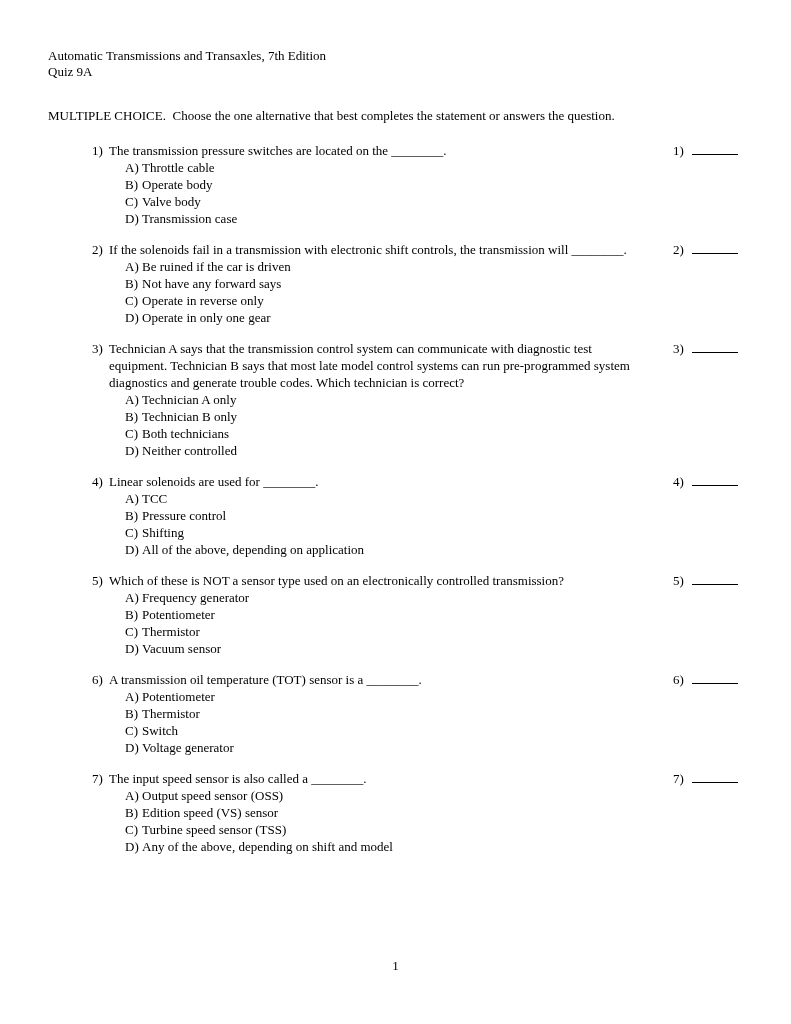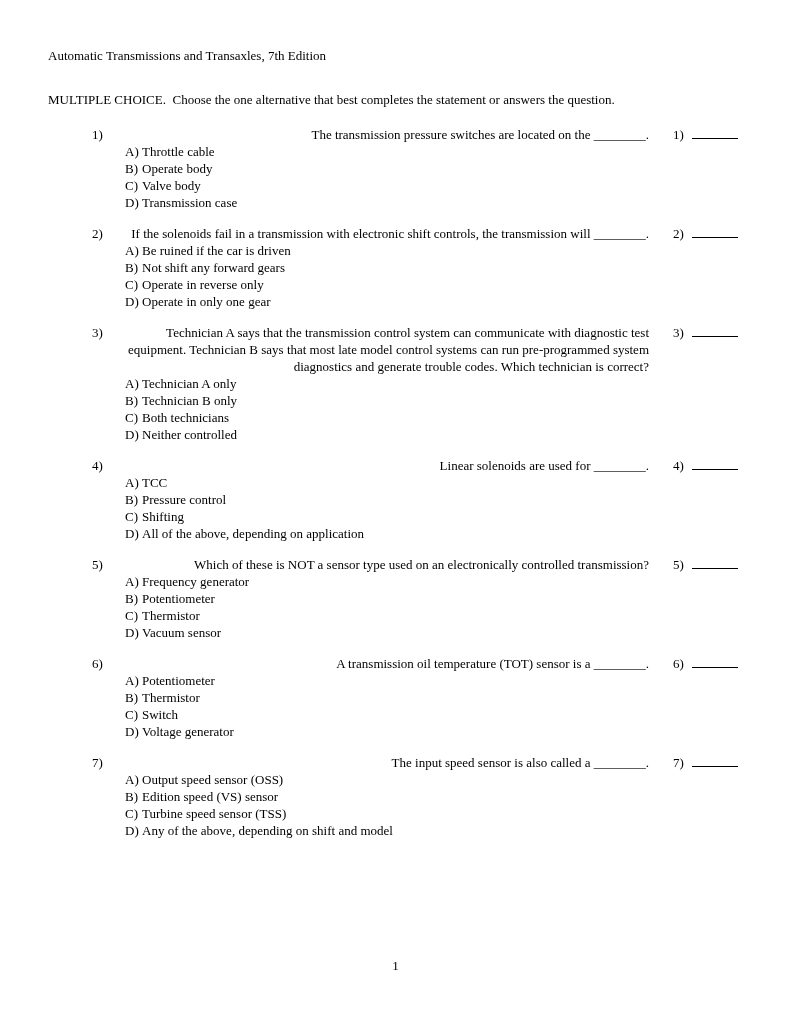--- a/index.html
+++ b/index.html
@@ -25,21 +25,21 @@
     width: 228px; height: 13px;
     border-bottom: 1px solid #000;
     vertical-align: baseline;
   }
   .section-heading { margin-top: 27px; font-weight: normal; line-height: 17px; }
   .questions { margin-top: 18px; margin-left: 44px; }
   .question { display: flex; align-items: flex-start; margin-bottom: 14px; }
   .q-main { flex: 1 1 auto; padding-right: 24px; min-width: 0; }
   .q-head { display: flex; line-height: 17px; }
   .q-num { flex: 0 0 auto; width: 17px; }
-  .q-text { flex: 1 1 auto; text-align: right; }
+  .q-text { flex: 1 1 auto; }
   .options { margin-left: 33px; }
   .option { display: flex; line-height: 17px; }
   .opt-letter { flex: 0 0 auto; width: 17px; }
   .opt-text { flex: 1 1 auto; }
   .q-answer {
     flex: 0 0 auto;
     width: 72px;
     line-height: 17px;
     white-space: nowrap;
     padding-top: 0;
@@ -58,20 +58,21 @@
     line-height: 16px;
   }
 </style>
 </head>
 <body>
 
 <div class="page">
 
   <div class="header">
     <div>Automatic Transmissions and Transaxles, 7th Edition</div>
+    <div>Quiz 9A</div>
   </div>
 
 
   <div class="section-heading">MULTIPLE CHOICE.&nbsp; Choose the one alternative that best completes the statement or answers the question.</div>
 
   <div class="questions">
   <div class="question">
     <div class="q-main">
       <div class="q-head">
         <span class="q-num">1)</span>
@@ -109,21 +110,21 @@
         <span class="q-text">If the solenoids fail in a transmission with electronic shift controls, the transmission will ________.</span>
       </div>
       <div class="options">
 
       <div class="option">
           <span class="opt-letter">A)</span>
           <span class="opt-text">Be ruined if the car is driven</span>
         </div>
             <div class="option">
           <span class="opt-letter">B)</span>
-          <span class="opt-text">Not shift any forward gears</span>
+          <span class="opt-text">Not have any forward says</span>
         </div>
             <div class="option">
           <span class="opt-letter">C)</span>
           <span class="opt-text">Operate in reverse only</span>
         </div>
             <div class="option">
           <span class="opt-letter">D)</span>
           <span class="opt-text">Operate in only one gear</span>
         </div>
           </div>

